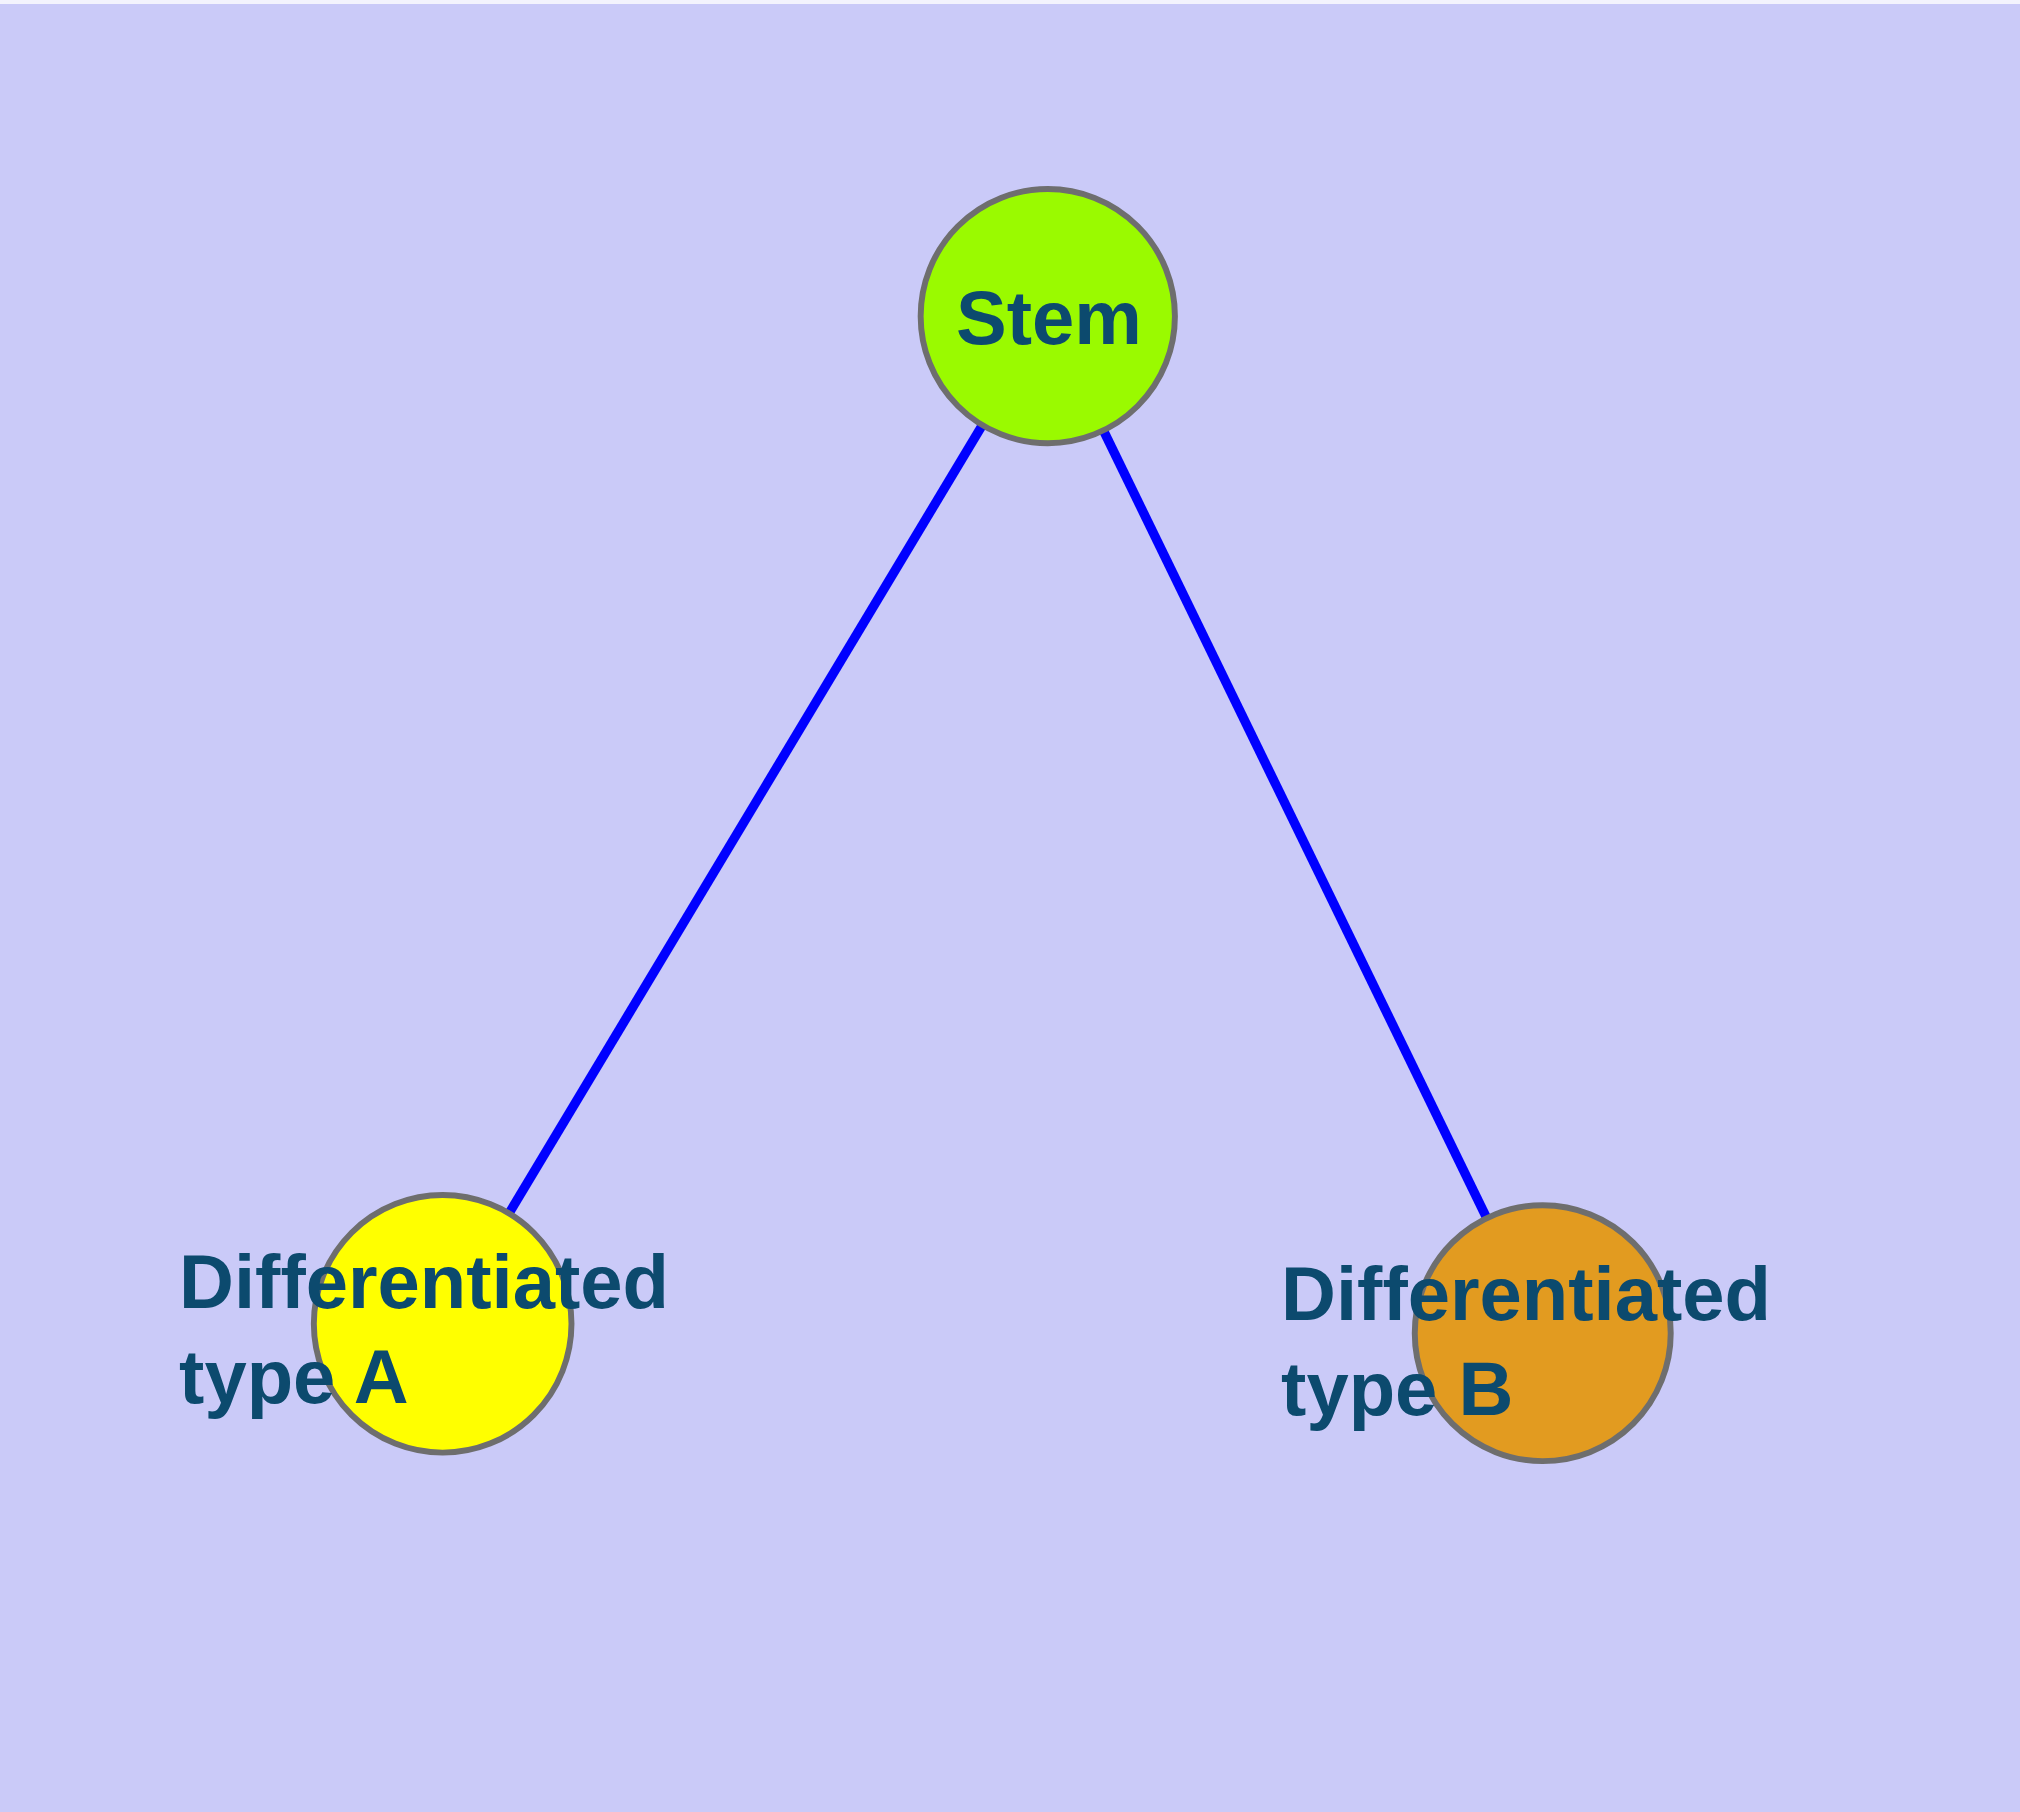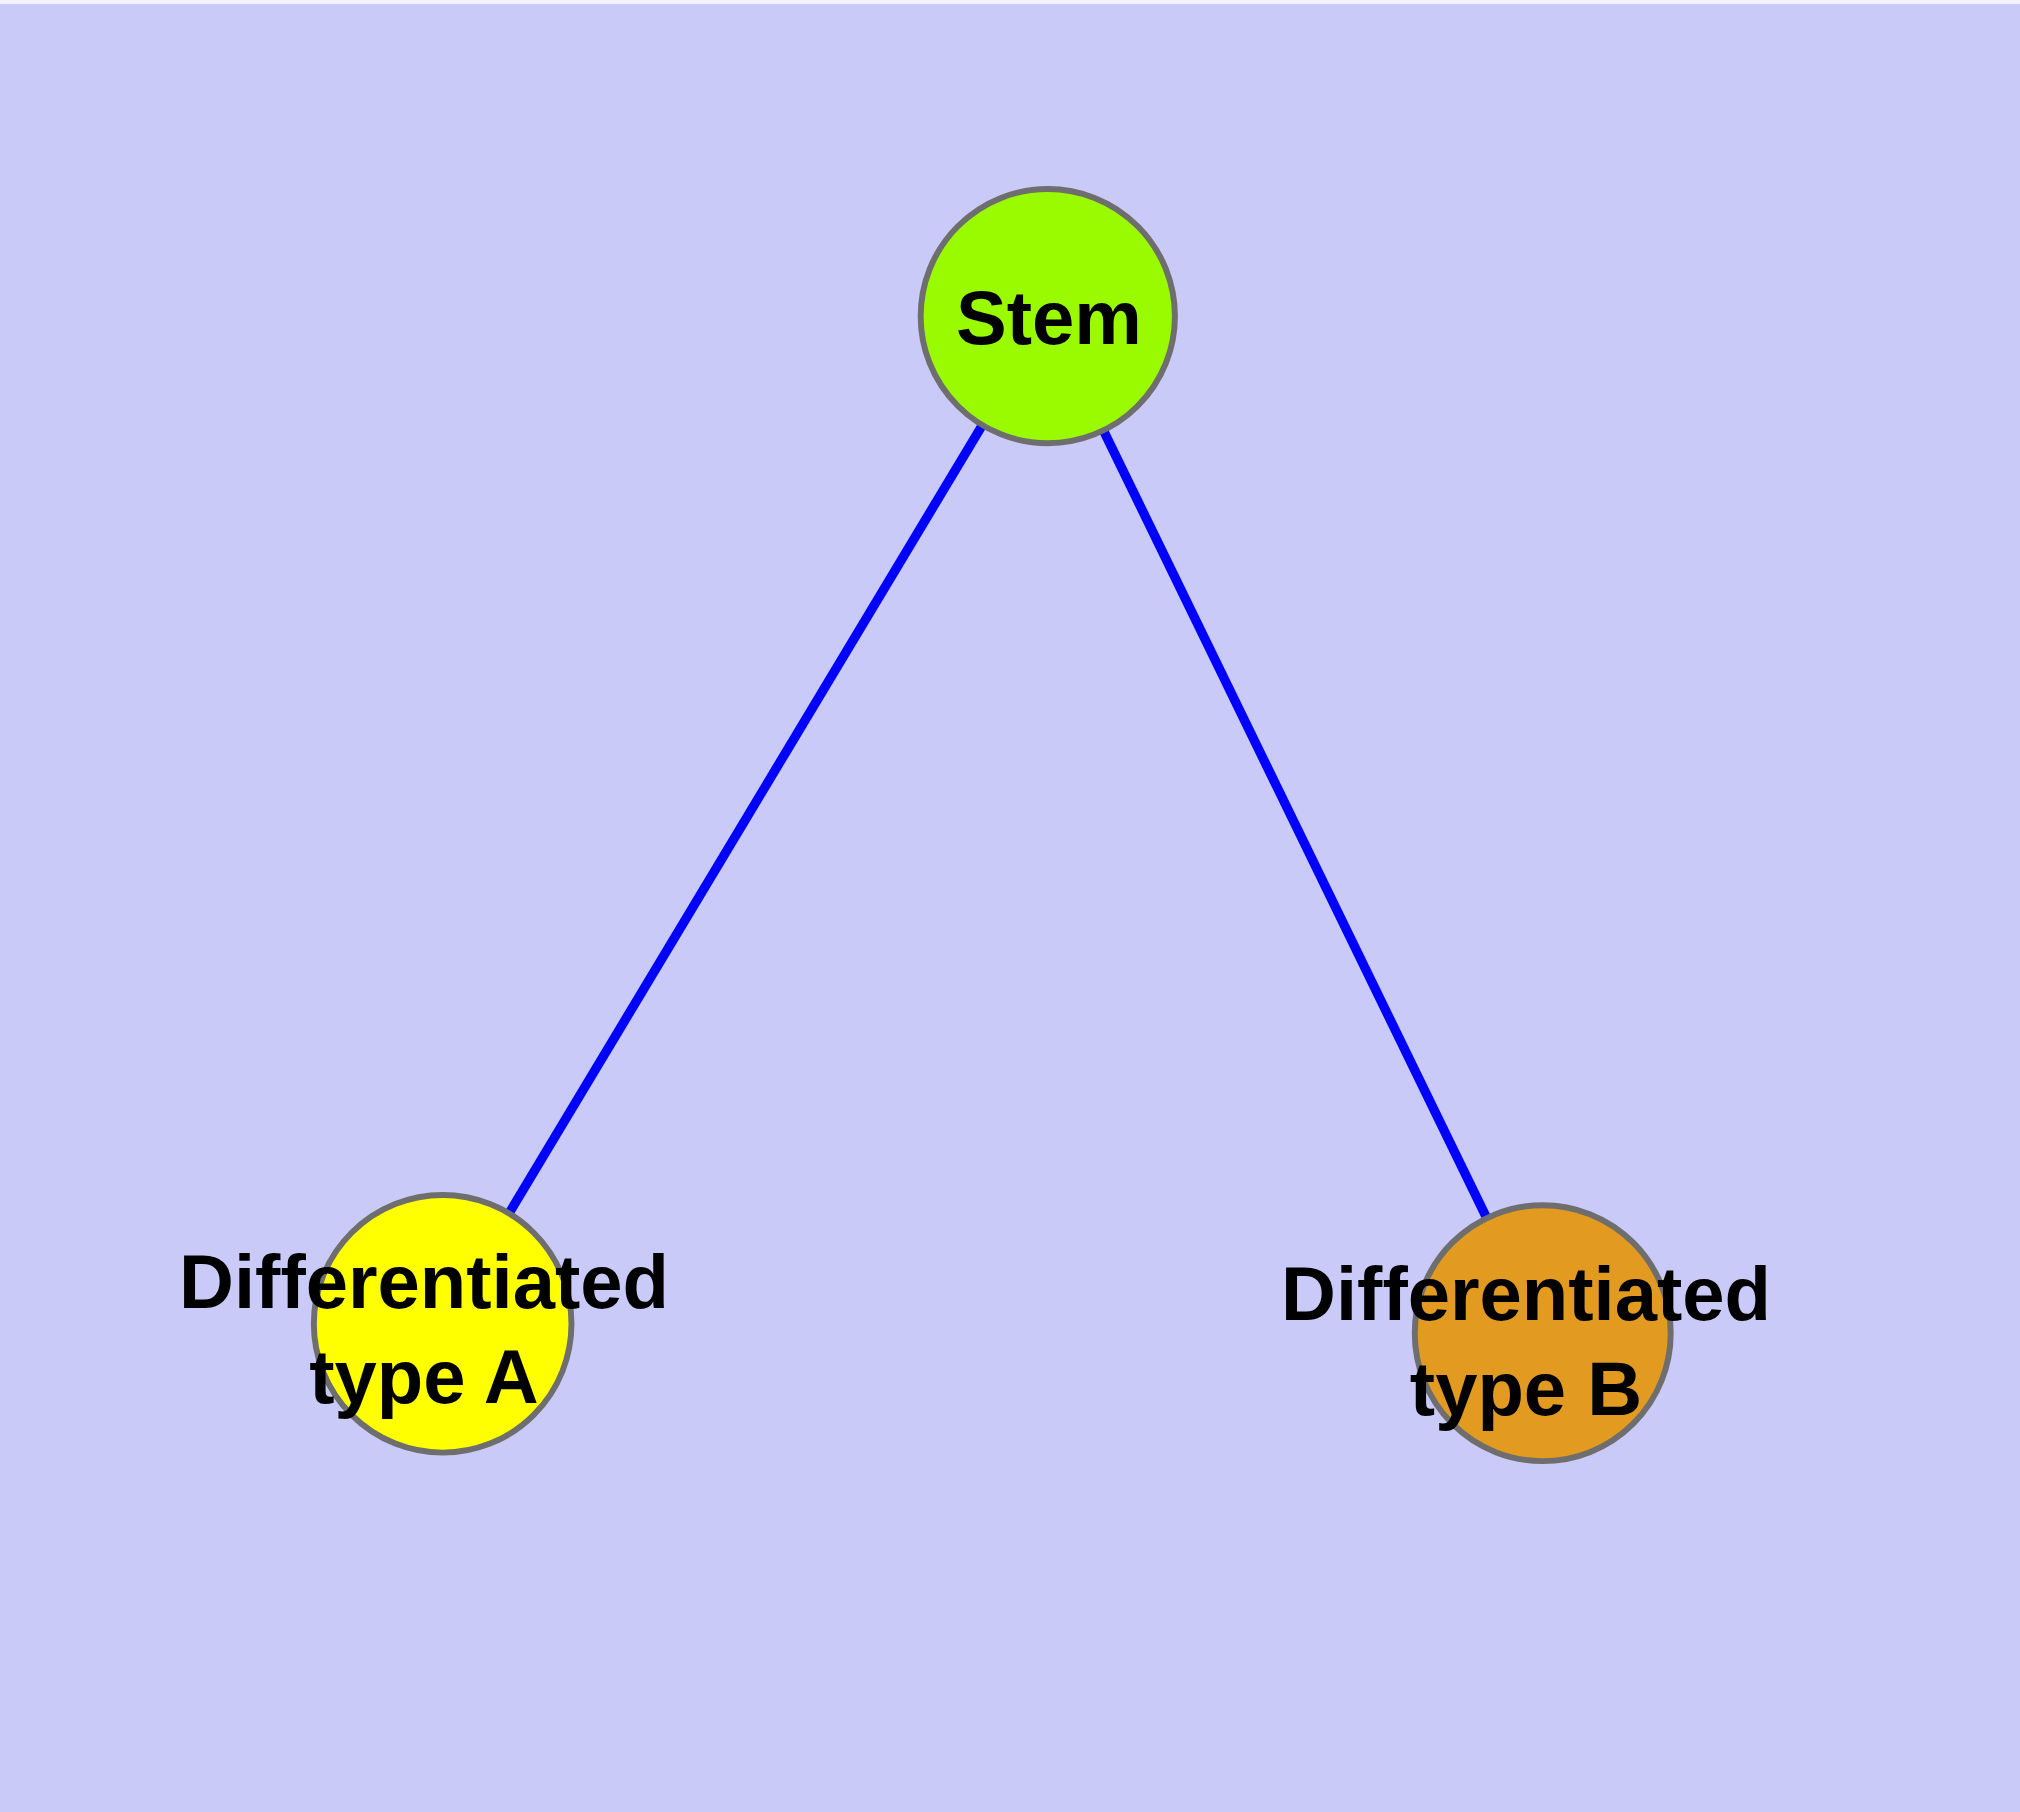--- a/index.html
+++ b/index.html
@@ -40,22 +40,22 @@
   .node-circle {
     stroke: #6E6E6E;
     stroke-width: 7;
   }
   .node-label {
     position: absolute;
     transform: translate(-50%, -50%);
     font-weight: bold;
     font-size: 76px;
     line-height: 95px;
-    color: #000000;
-    text-align: center;
+    color: #0c4a6e;
+    text-align: left;
     white-space: pre-line;
     letter-spacing: 0px;
   }
   .node-label.single {
     line-height: 76px;
   }
 </style>
 </head>
 <body>
 

